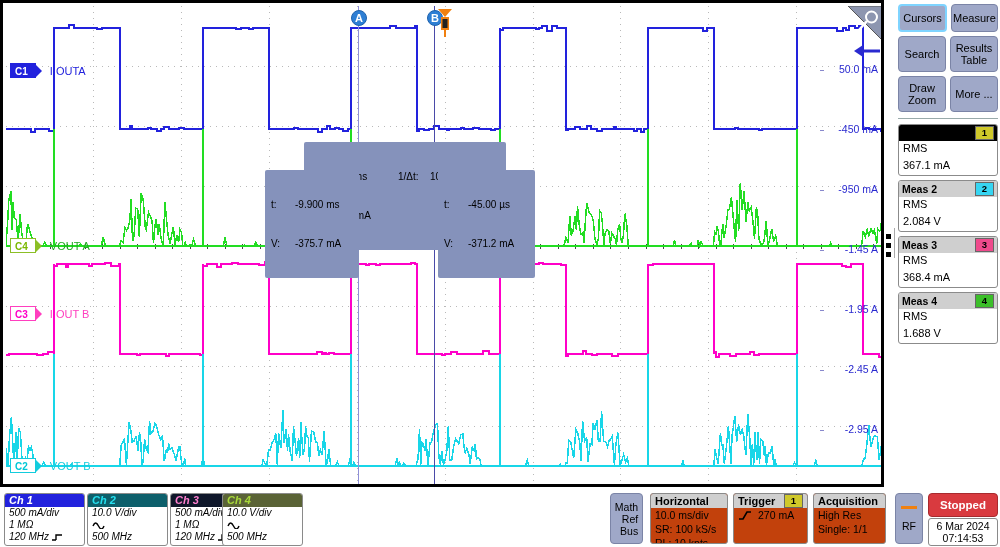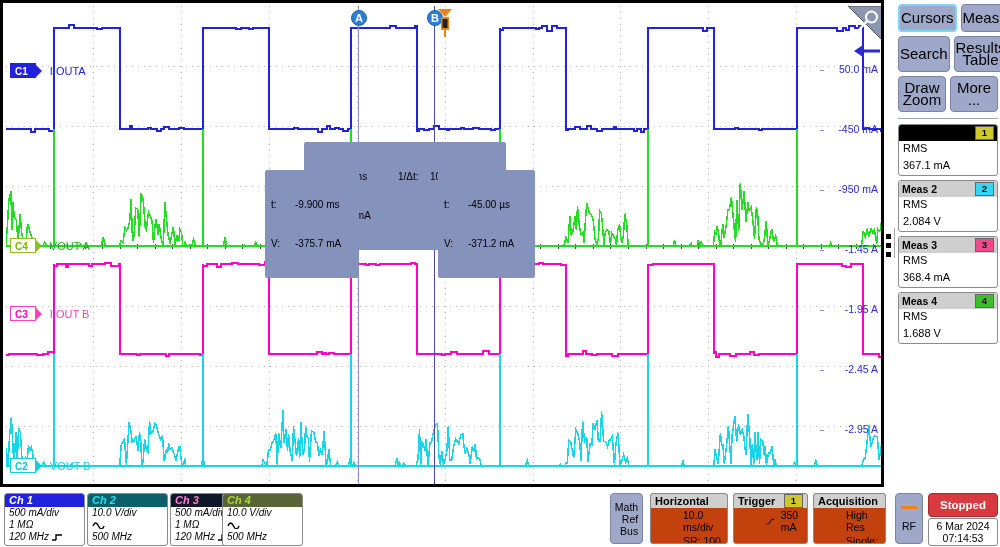--- a/index.html
+++ b/index.html
@@ -57,21 +57,21 @@
   .readout .row{display:flex;}
   .readout .k{display:inline-block;}
 
   
   #zoomcorner{position:absolute;right:0;top:0;width:40px;height:40px;}
 
   
   #rightpanel{position:absolute;left:898px;top:4px;width:100px;}
   .btnrow{display:flex;gap:4px;margin-bottom:4px;}
   .sbtn{flex:1;background:#9fa8c8;border:1px solid #7b84a6;border-radius:4px;
-     font-size:15px;color:#000;text-align:center;padding:5px 1px;
+     font-size:11px;color:#000;text-align:center;padding:5px 1px;
      line-height:12px;box-sizing:border-box;min-height:28px;
      display:flex;align-items:center;justify-content:center;}
   .sbtn.sel{border:2px solid #7fd4ff;}
   #measdiv{height:1px;background:#9aa;margin:6px 0 5px 0;}
 
   .measbox{border:1px solid #8b8b8b;border-radius:3px;background:#fff;
      margin-bottom:4px;overflow:hidden;}
   .measbox .hd{display:flex;align-items:center;justify-content:space-between;
      padding:1px 3px;font-size:10.5px;font-weight:bold;background:#cfcfcf;}
   .measbox .hd.dark{background:#000;color:#fff;}
@@ -83,21 +83,21 @@
   #bottom{position:absolute;left:0;top:490px;width:1000px;height:57px;}
   .chcard{position:absolute;top:3px;width:79px;height:51px;border:1px solid #8a8a8a;
      border-radius:3px;background:#fff;overflow:hidden;font-style:italic;}
   .chcard .hd{font-size:11px;font-weight:bold;padding:0 4px;line-height:13px;}
   .chcard .bd{font-size:10px;line-height:12px;padding:0 4px;}
 
   .panel{position:absolute;top:3px;border:1px solid #8a8a8a;border-radius:3px;
      background:#c2410c;overflow:hidden;height:51px;box-sizing:border-box;}
   .panel .hd{font-size:11px;font-weight:bold;background:#cfcfcf;padding:0 4px;
      line-height:14px;display:flex;align-items:center;justify-content:space-between;}
-  .panel .bd{font-size:10.5px;line-height:12px;padding:1px 4px;margin-left:28px;}
+  .panel .bd{font-size:10.5px;line-height:12px;padding:1px 4px;}
 
   .bluebtn{position:absolute;top:3px;background:#9fa8c8;border:1px solid #7b84a6;
      border-radius:4px;font-size:10.5px;text-align:right;line-height:12px;
      box-sizing:border-box;}
   #stopped{position:absolute;background:#d93a3f;color:#fff;font-size:11.5px;
      font-weight:bold;border:1px solid #a82a2e;border-radius:4px;
      display:flex;align-items:center;justify-content:center;}
   #datebox{position:absolute;font-size:10.5px;text-align:center;line-height:12px;
      border:1px solid #8a8a8a;border-radius:3px;background:#fff;}
 
@@ -431,21 +431,21 @@
 
     <div class="panel" style="left:733px;width:75px">
       <div class="hd">
         <span>Trigger</span>
         <span class="badge" style="background:#cfc82a">1</span>
       </div>
       <div class="bd" style="display:flex;align-items:center;gap:6px">
         <svg width="14" height="11" viewBox="0 0 14 11">
           <path d="M1 9 L5 9 L9 2 L13 2" stroke="#000" stroke-width="1.6" fill="none"></path>
         </svg>
-        <span>350 mA</span>
+        <span>270 mA</span>
       </div>
     </div>
 
     <div class="panel" style="left:813px;width:73px">
       <div class="hd">Acquisition</div>
       <div class="bd">High Res</div>
       <div class="bd">Single: 1/1</div>
     </div>
 
     <div class="bluebtn" style="left:895px;width:28px;height:51px;display:flex;flex-direction:column;align-items:center;justify-content:center;">

